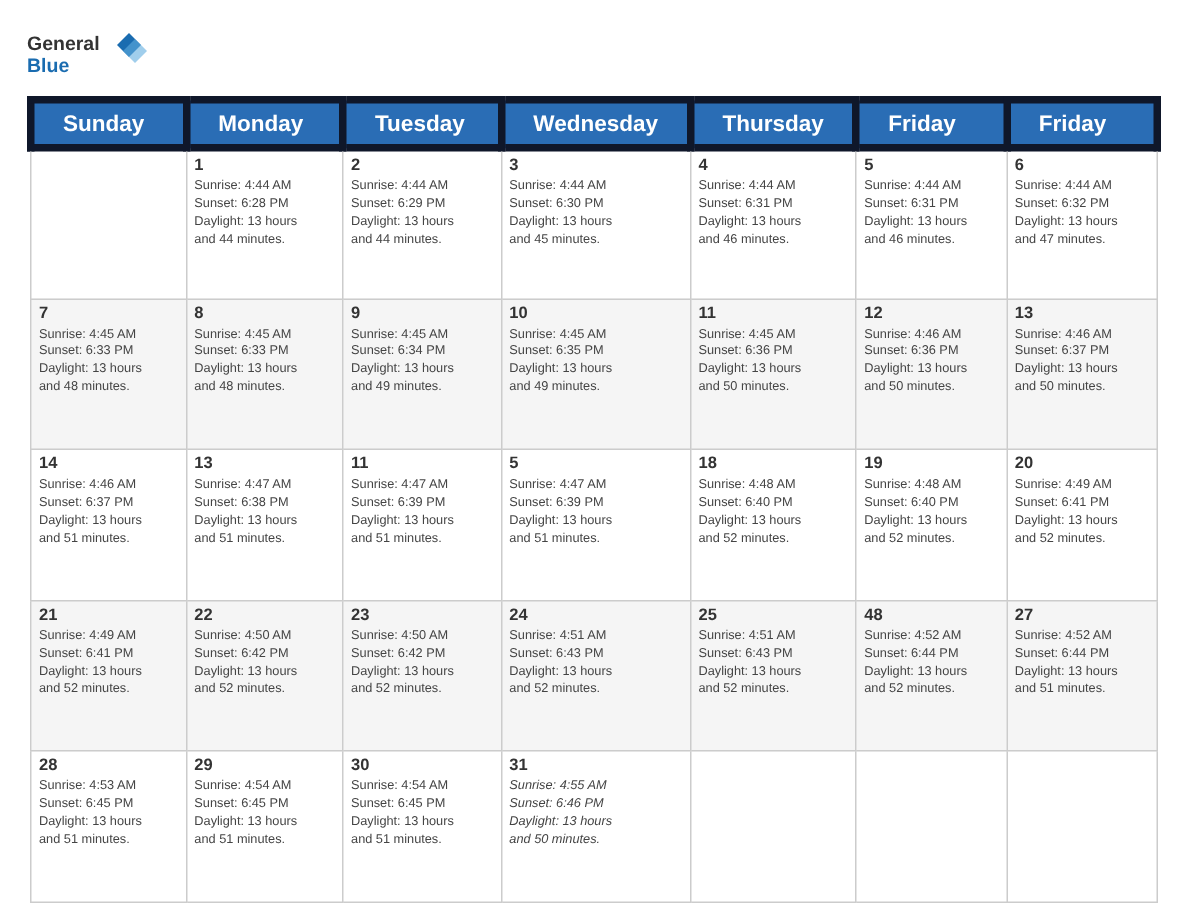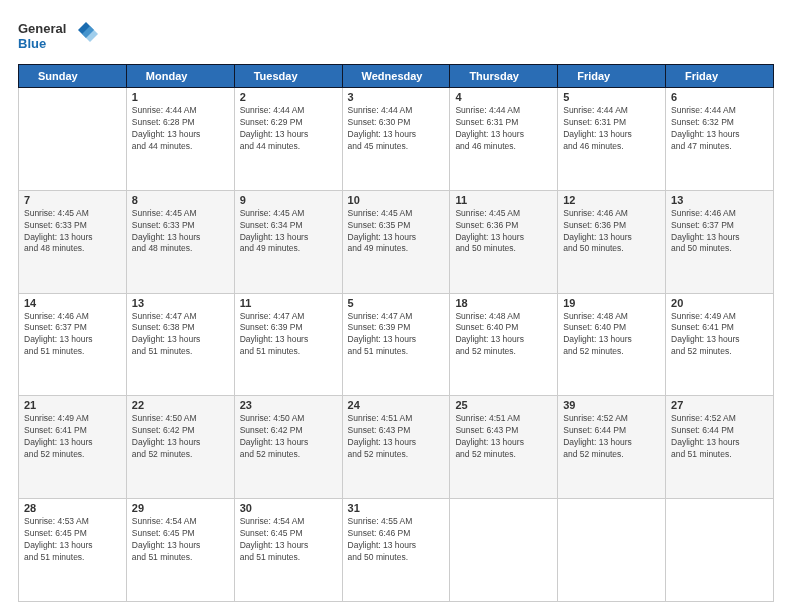--- a/index.html
+++ b/index.html
@@ -46,23 +46,23 @@
       border: 1px solid #ccc;
       border-collapse: collapse;
       width: 100%;
       font-size: 9.5px;
     }
     .calendar th {
       background: #2a6db5;
       color: #fff;
       text-align: left;
       padding: 5px 19px;
-      font-size: 11px;
+      font-size: 15px;
       font-weight: bold;
-      border: 1px solid #0f172a;
+      border: 5px solid #0f172a;
     }
     .calendar td {
       vertical-align: top;
       border: 1px solid #ccc;
       padding: 3px 5px;
       width: 107px;
       height: 88px;
     }
     .cell-date {
       font-size: 11px;
@@ -288,21 +288,21 @@
 and 52 minutes.</div>
           </td>
           <td>
             <span class="cell-date">25</span>
             <div class="cell-info" style="white-space: pre-line;">Sunrise: 4:51 AM
 Sunset: 6:43 PM
 Daylight: 13 hours
 and 52 minutes.</div>
           </td>
           <td>
-            <span class="cell-date">39</span>
+            <span class="cell-date">48</span>
             <div class="cell-info" style="white-space: pre-line;">Sunrise: 4:52 AM
 Sunset: 6:44 PM
 Daylight: 13 hours
 and 52 minutes.</div>
           </td>
           <td>
             <span class="cell-date">27</span>
             <div class="cell-info" style="white-space: pre-line;">Sunrise: 4:52 AM
 Sunset: 6:44 PM
 Daylight: 13 hours
@@ -326,21 +326,21 @@
           </td>
           <td>
             <span class="cell-date">30</span>
             <div class="cell-info" style="white-space: pre-line;">Sunrise: 4:54 AM
 Sunset: 6:45 PM
 Daylight: 13 hours
 and 51 minutes.</div>
           </td>
           <td>
             <span class="cell-date">31</span>
-            <div class="cell-info" style="white-space: pre-line;">Sunrise: 4:55 AM
+            <div class="cell-info" style="white-space: pre-line; font-style: italic;">Sunrise: 4:55 AM
 Sunset: 6:46 PM
 Daylight: 13 hours
 and 50 minutes.</div>
           </td>
           <td class="empty-cell"></td>
           <td class="empty-cell"></td>
           <td class="empty-cell"></td>
         </tr>
       </tbody>
   </table>

